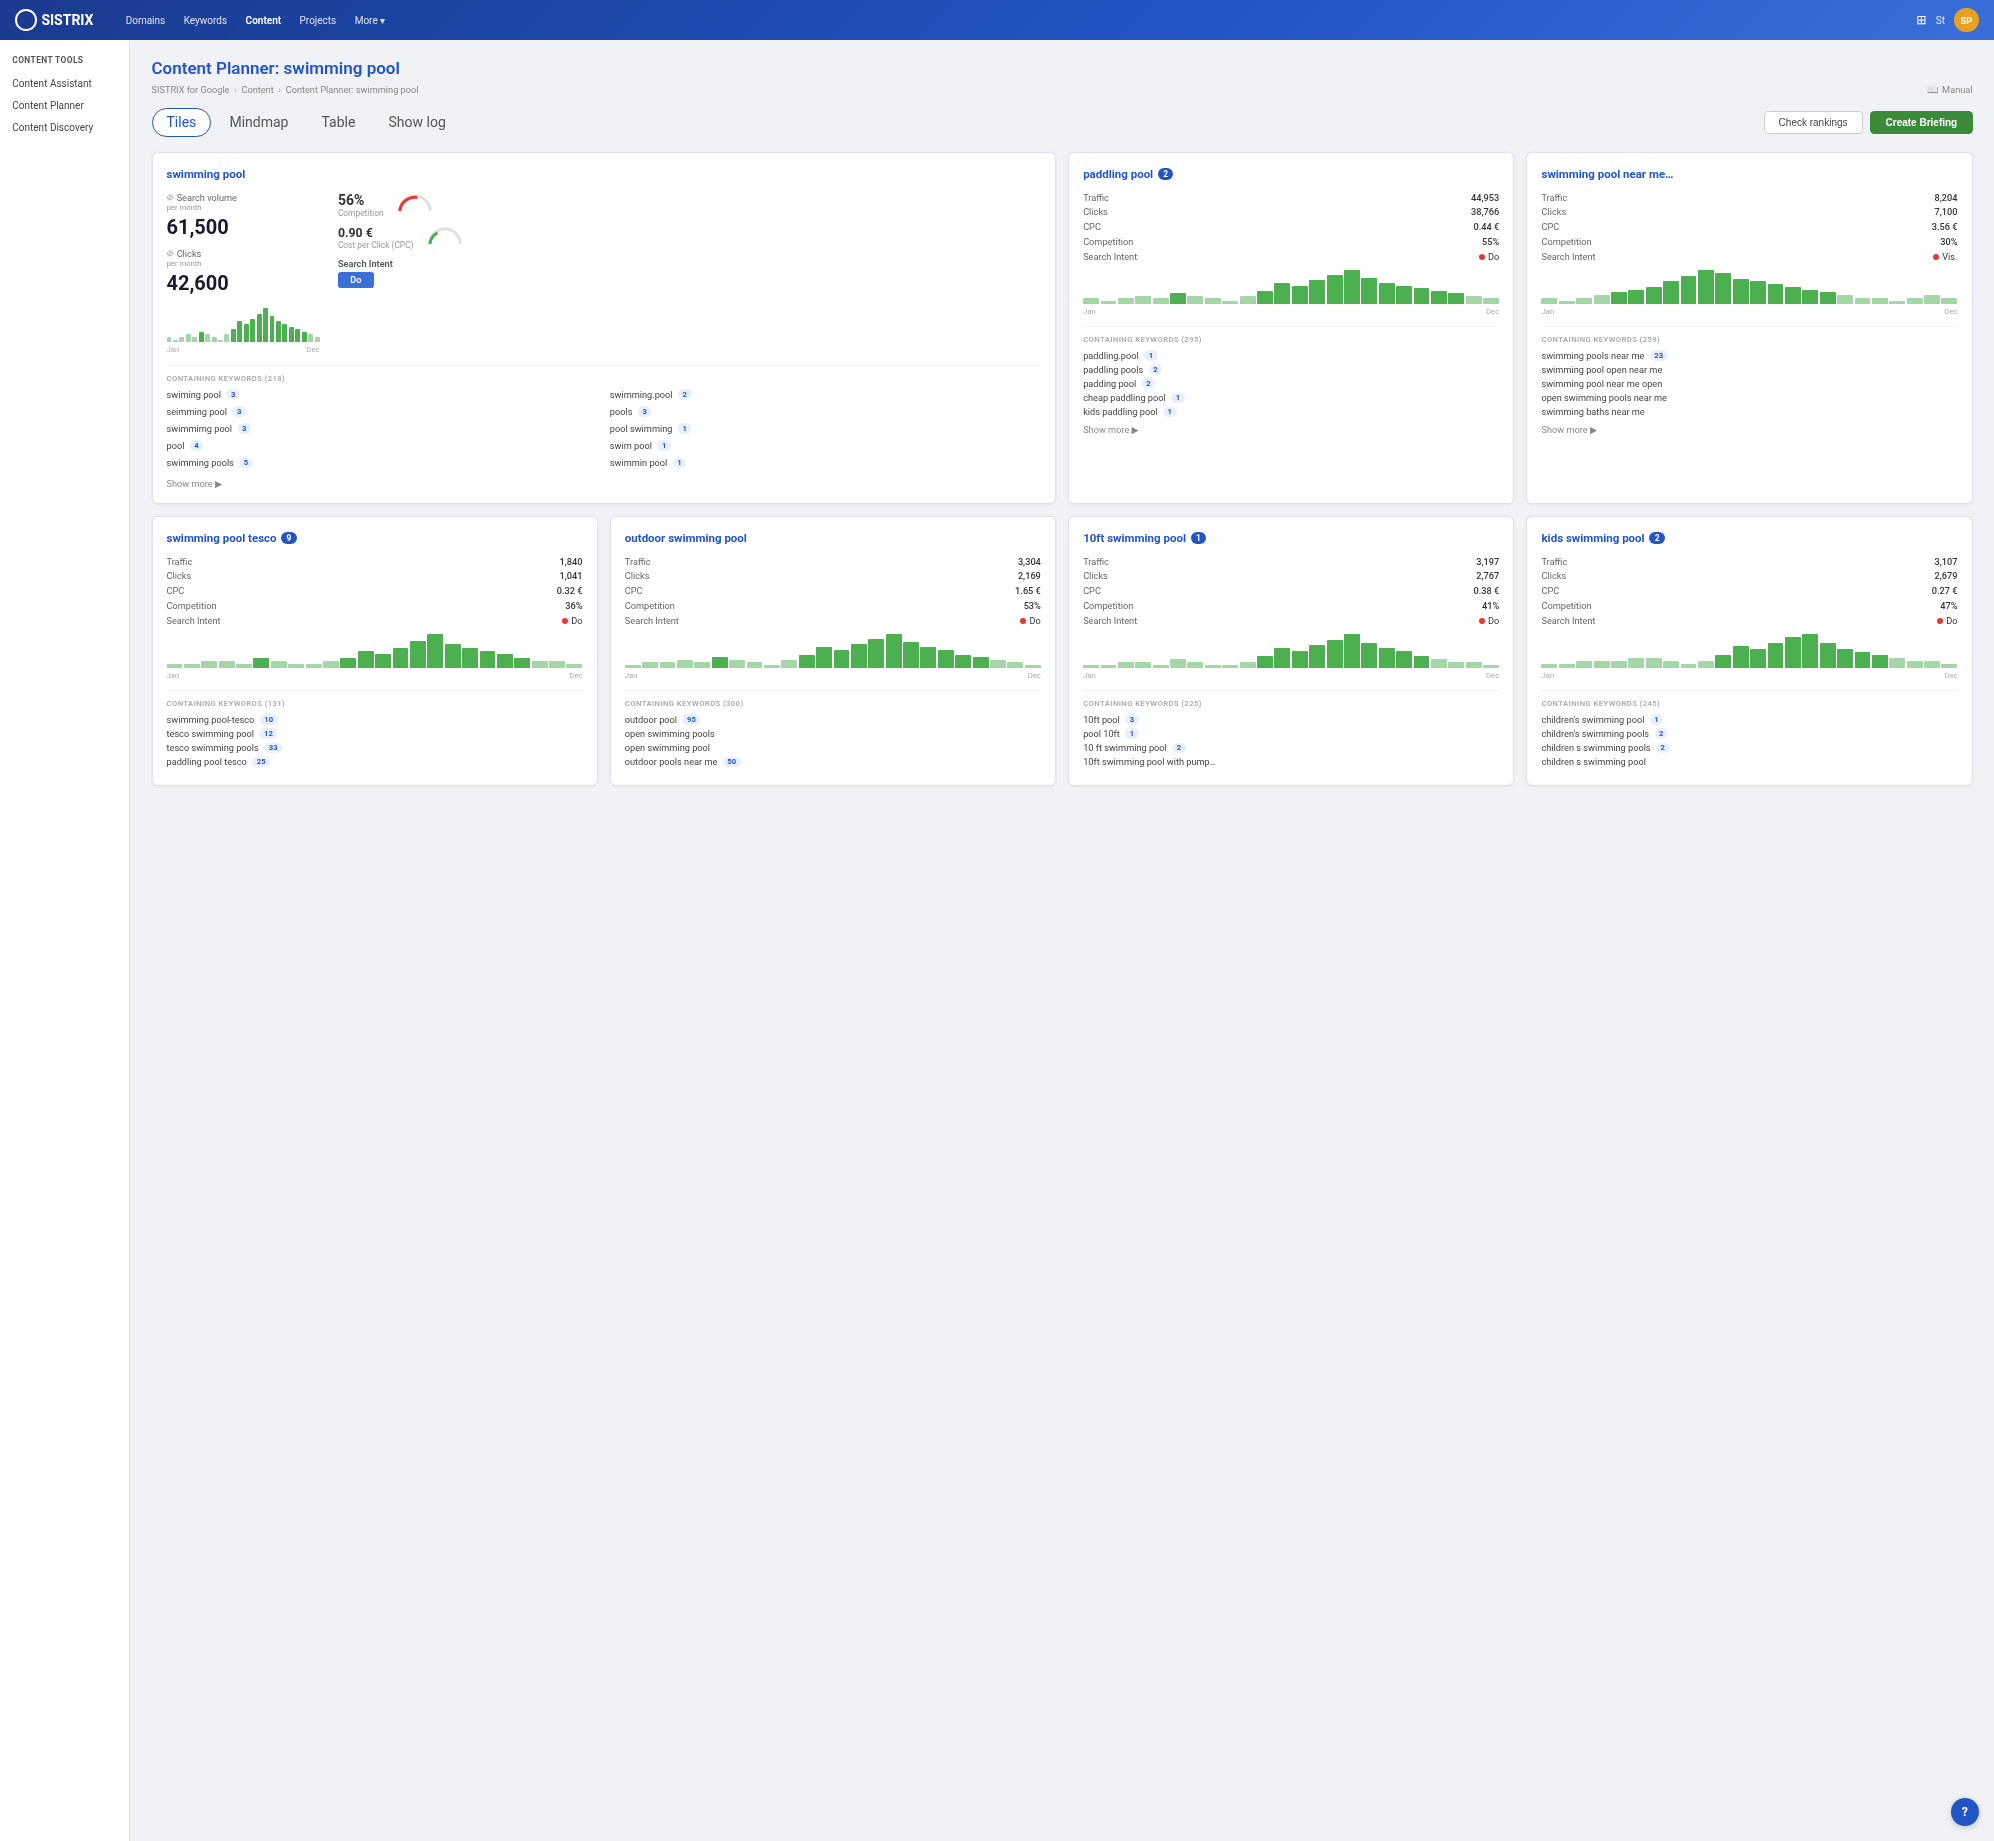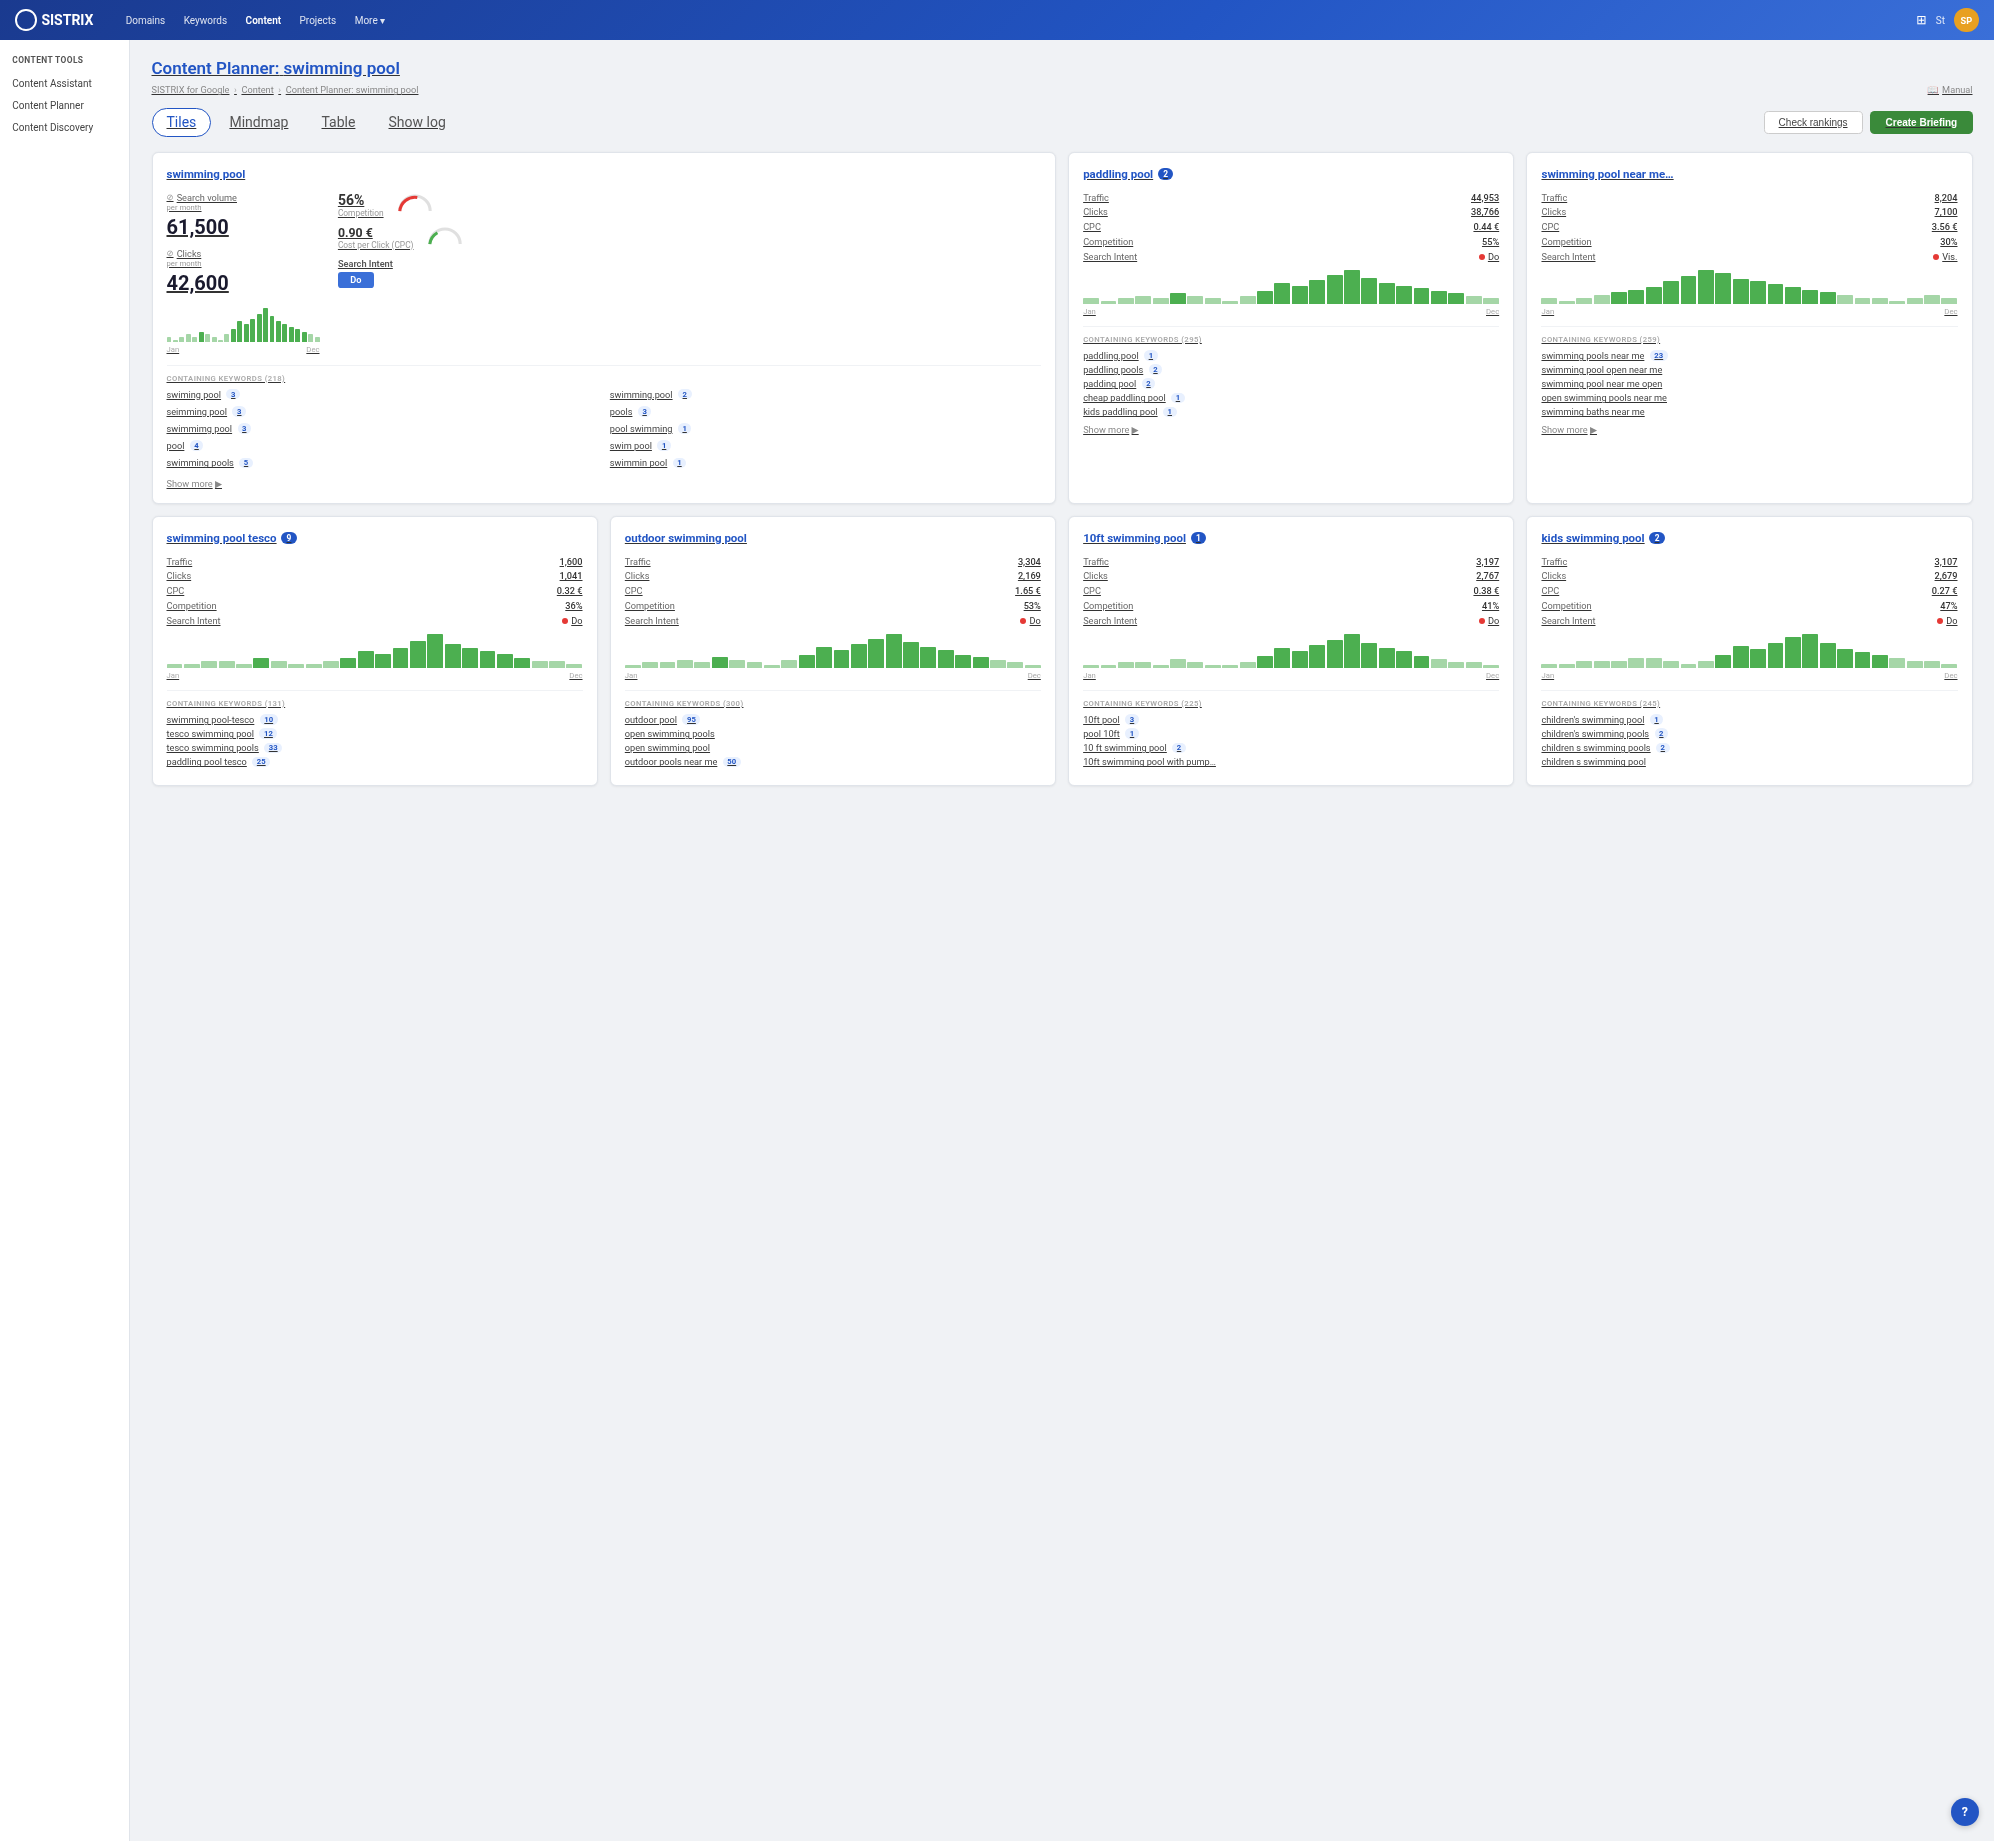--- a/index.html
+++ b/index.html
@@ -27,21 +27,21 @@
 
     
     .layout { display: flex; min-height: calc(100vh - 40px); }
 
     
     .sidebar { width: 130px; background: #fff; border-right: 0.8px solid #e0e4ea; padding: 15.3px 0; flex-shrink: 0; }
     .sidebar-section-title { font-size: 8.4px; font-weight: 700; color: #555; text-transform: uppercase; padding: 0 12.3px 7.7px; letter-spacing: 0.4px; }
     .sidebar-item { padding: 5.4px 12.3px; font-size: 10px; color: #444; cursor: pointer; border-radius: 0; }
 
     
-    .main { flex: 1; padding: 18.4px 21.5px; text-decoration: underline; }
+    .main { flex: 1; padding: 18.4px 21.5px; }
 
     
     .page-header { margin-bottom: 6.1px; }
     .page-title { font-size: 17px; font-weight: 600; color: #1a1a2e; }
     .page-title span { color: #2255c4; }
     .breadcrumb { font-size: 9.2px; color: #888; display: flex; align-items: center; gap: 4.6px; margin-bottom: 12.3px; }
     .breadcrumb a { color: #888; text-decoration: none; }
     .breadcrumb .sep { color: #aaa; }
     .breadcrumb-manual { margin-left: auto; color: #888; font-size: 9.2px; display: flex; align-items: center; gap: 3.1px; }
 
@@ -468,21 +468,21 @@
         </div>
       </div>
 
       <div class="tile-card">
         <div class="tile-title">
           <span>swimming pool tesco</span>
           <span class="tile-badge">9</span>
         </div>
         <div class="small-stat-row">
             <span class="small-stat-label">Traffic</span>
-            <span class="small-stat-value">1,600</span>
+            <span class="small-stat-value">1,840</span>
           </div>
         <div class="small-stat-row">
             <span class="small-stat-label">Clicks</span>
             <span class="small-stat-value">1,041</span>
           </div>
         <div class="small-stat-row">
             <span class="small-stat-label">CPC</span>
             <span class="small-stat-value">0.32 €</span>
           </div>
         <div class="small-stat-row">

